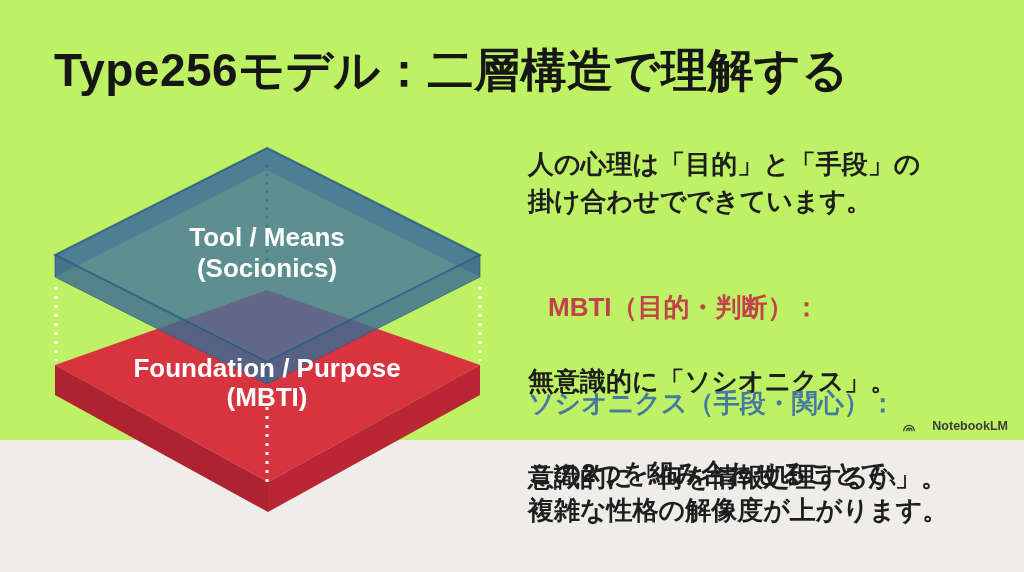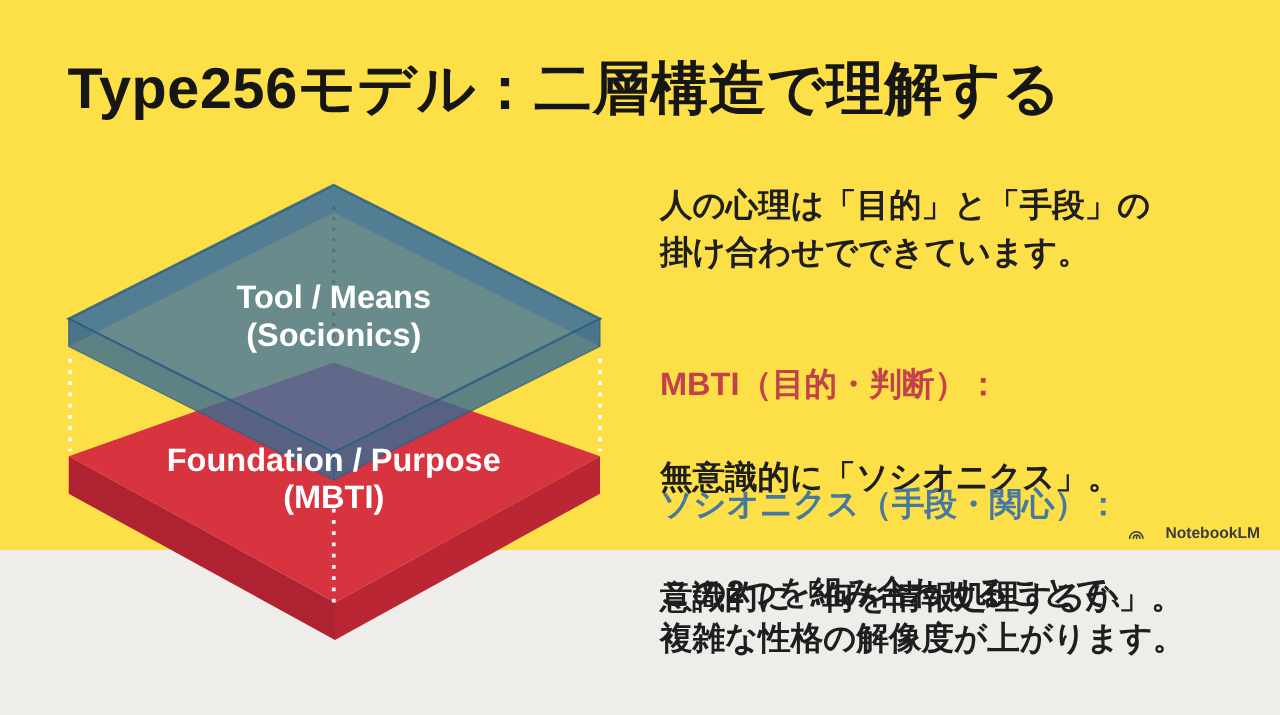--- a/index.html
+++ b/index.html
@@ -6,21 +6,21 @@
   html, body { width: 1024px; height: 572px; }
   body {
     font-family: "Liberation Sans", "DejaVu Sans", sans-serif;
     background: #EFEDEA;
     overflow: hidden;
   }
   .slide {
     position: relative;
     width: 1024px;
     height: 440px;
-    background: #fde047;
+    background: #bef264;
   }
   .slide-title {
     position: absolute;
     left: 54px;
     top: 40px;
     font-size: 46px;
     font-weight: 800;
     color: #161616;
     letter-spacing: 0.5px;
     white-space: nowrap;
@@ -52,21 +52,21 @@
     font-size: 26px;
     font-weight: 700;
     line-height: 37px;
     color: #1E1E1E;
     white-space: pre-line;
   }
   .block-intro      { top: 146px; }
   .block-mbti       { top: 252px; }
   .block-socionics  { top: 348px; }
   .block-conclusion { top: 455px; }
-  .heading-mbti      { color: #C2414B; }
+  .heading-mbti      { color: #C2414B; margin-left: 20px; }
   .heading-socionics { color: #4679A2; }
   .footer-brand {
     position: absolute;
     right: 16px;
     bottom: 7px;
     display: flex;
     align-items: center;
     gap: 16px;
     color: #3C3C3C;
     font-size: 12.5px;

